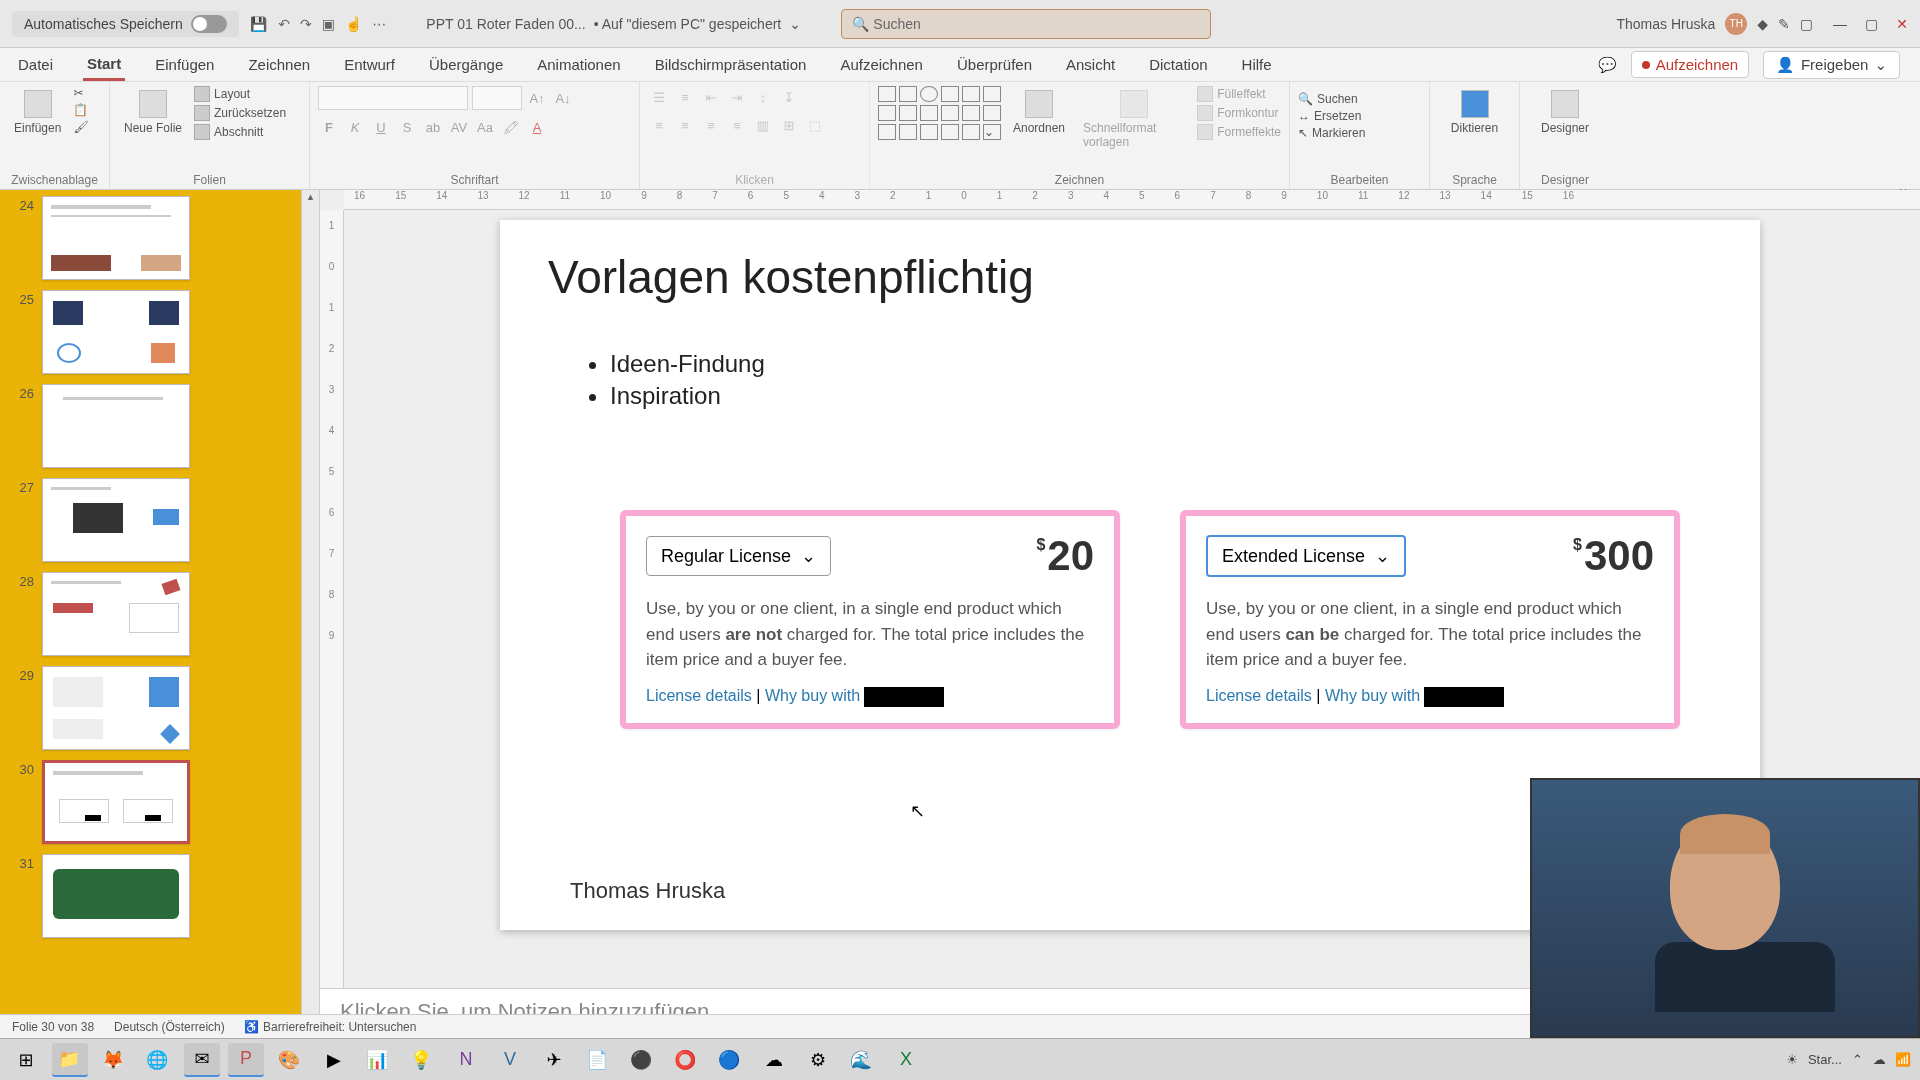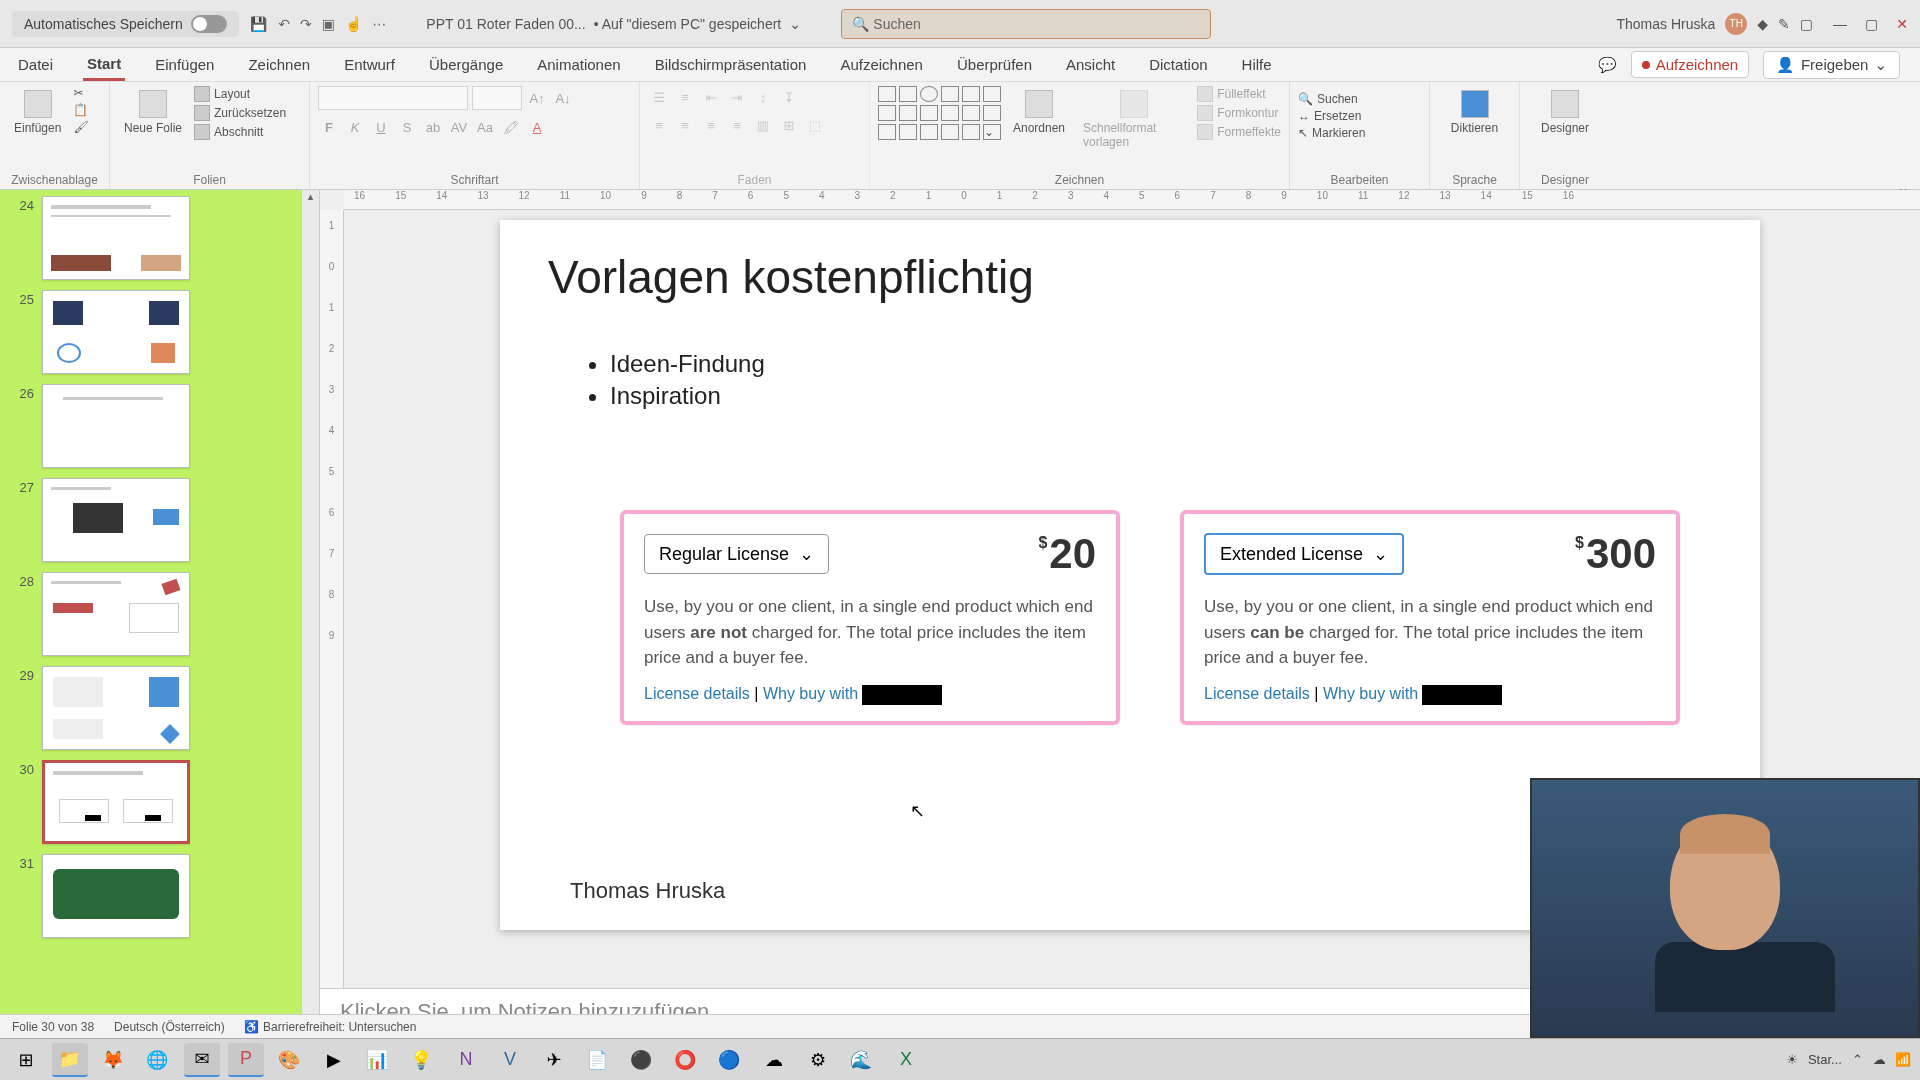--- a/index.html
+++ b/index.html
@@ -43,39 +43,39 @@
 .ribbon .fontsize { width:50px; height:24px; border:1px solid #bbb; background:#fff; }
 .ftbtn { width:22px; height:22px; border:1px solid transparent; display:flex; align-items:center; justify-content:center; color:#666; font-size:13px; }
 .ribbon .para { opacity:0.55; }
 .ribbon .shapes { display:flex; flex-direction:column; gap:3px; }
 .ribbon .shaperow { display:flex; gap:3px; }
 .ribbon .shp { width:18px; height:16px; border:1px solid #888; }
 .collapse { position:absolute; right:10px; top:178px; color:#666; cursor:pointer; }
 
 
 .editor { position:absolute; top:190px; left:0; right:0; bottom:40px; display:flex; background:#eee; }
-.thumbs { width:320px; background:#bef264; border-right:1px solid #ccc; overflow:hidden; padding:6px 10px; position:relative; }
+.thumbs { width:320px; background:#eab308; border-right:1px solid #ccc; overflow:hidden; padding:6px 10px; position:relative; }
 .thumb-scroll { position:absolute; right:0; top:0; width:18px; bottom:0; background:#eaeaea; border-left:1px solid #ccc; }
 .thumb-scroll .arrow { height:18px; text-align:center; color:#666; font-size:11px; }
 .thumb { display:flex; gap:8px; margin-bottom:10px; }
 .thumb .num { width:24px; text-align:right; font-size:13px; color:#555; padding-top:2px; }
 .thumb .mini { width:148px; height:84px; background:#fff; border:1px solid #bbb; box-shadow:0 1px 2px rgba(0,0,0,0.15); position:relative; }
 .thumb.selected .mini { border:3px solid #c0504d; }
 .mini .ln { position:absolute; background:#ccc; }
 
 .canvas-wrap { flex:1; position:relative; background:#eee; overflow:hidden; }
 .hruler { height:20px; background:#f5f5f5; border-bottom:1px solid #ccc; margin-left:24px; display:flex; align-items:flex-start; font-size:10px; color:#888; padding-left:10px; gap:30px; overflow:hidden; }
 .vruler { position:absolute; left:0; top:20px; bottom:0; width:24px; background:#f5f5f5; border-right:1px solid #ccc; display:flex; flex-direction:column; align-items:center; font-size:10px; color:#888; gap:30px; padding-top:10px; }
 .slide-area { position:absolute; left:40px; top:30px; right:20px; bottom:10px; display:flex; align-items:flex-start; justify-content:center; }
 .slide { width:1260px; height:710px; background:#fff; box-shadow:0 2px 8px rgba(0,0,0,0.25); position:relative; }
 .slide .title { position:absolute; top:30px; left:48px; font-size:46px; color:#222; font-weight:400; }
 .slide .bullets { position:absolute; top:130px; left:90px; font-size:24px; color:#222; }
 .slide .bullets li { margin-bottom:4px; list-style:disc; margin-left:20px; }
 .slide .cards { position:absolute; top:290px; left:120px; right:80px; display:flex; gap:60px; }
-.card { flex:1; padding:16px 20px; border:4px solid #f9a8d4; border-radius:6px; box-shadow:0 1px 3px rgba(0,0,0,0.08); }
+.card { flex:1; padding:16px 20px; border:6px solid #f9a8d4; border-radius:6px; box-shadow:0 1px 3px rgba(0,0,0,0.08); }
 .card .head { display:flex; align-items:center; justify-content:space-between; margin-bottom:16px; }
 .card .sel { border:1px solid #999; padding:8px 14px; border-radius:4px; font-size:18px; display:flex; align-items:center; gap:10px; }
 .card.ext .sel { border:2px solid #4a90d9; }
 .card .price { font-size:42px; font-weight:600; color:#333; display:flex; align-items:flex-start; }
 .card .price .cur { font-size:16px; margin-top:4px; margin-right:2px; }
 .card .desc { font-size:17px; color:#555; line-height:1.5; margin-bottom:14px; }
 .card .links { font-size:16px; }
 .card .links a { color:#2a7ab0; text-decoration:none; }
 .card .blackbox { display:inline-block; width:80px; height:20px; background:#000; vertical-align:middle; }
 .slide .author { position:absolute; bottom:26px; left:70px; font-size:22px; color:#333; }
@@ -251,21 +251,21 @@
       <div class="fontrow">
         <span class="ftbtn">≡</span>
         <span class="ftbtn">≡</span>
         <span class="ftbtn">≡</span>
         <span class="ftbtn">≡</span>
         <span class="ftbtn">▥</span>
         <span class="ftbtn">⊞</span>
         <span class="ftbtn">⬚</span>
       </div>
     </div>
-    <div class="label">Faden</div>
+    <div class="label">Klicken</div>
   </div>
   <div class="group" style="width:420px">
     <div class="btns">
       <div class="shapes">
         <div class="shaperow">
             <span class="shp"></span>
             <span class="shp"></span>
             <span class="shp" style="border-radius:50%"></span>
             <span class="shp"></span>
             <span class="shp"></span>

